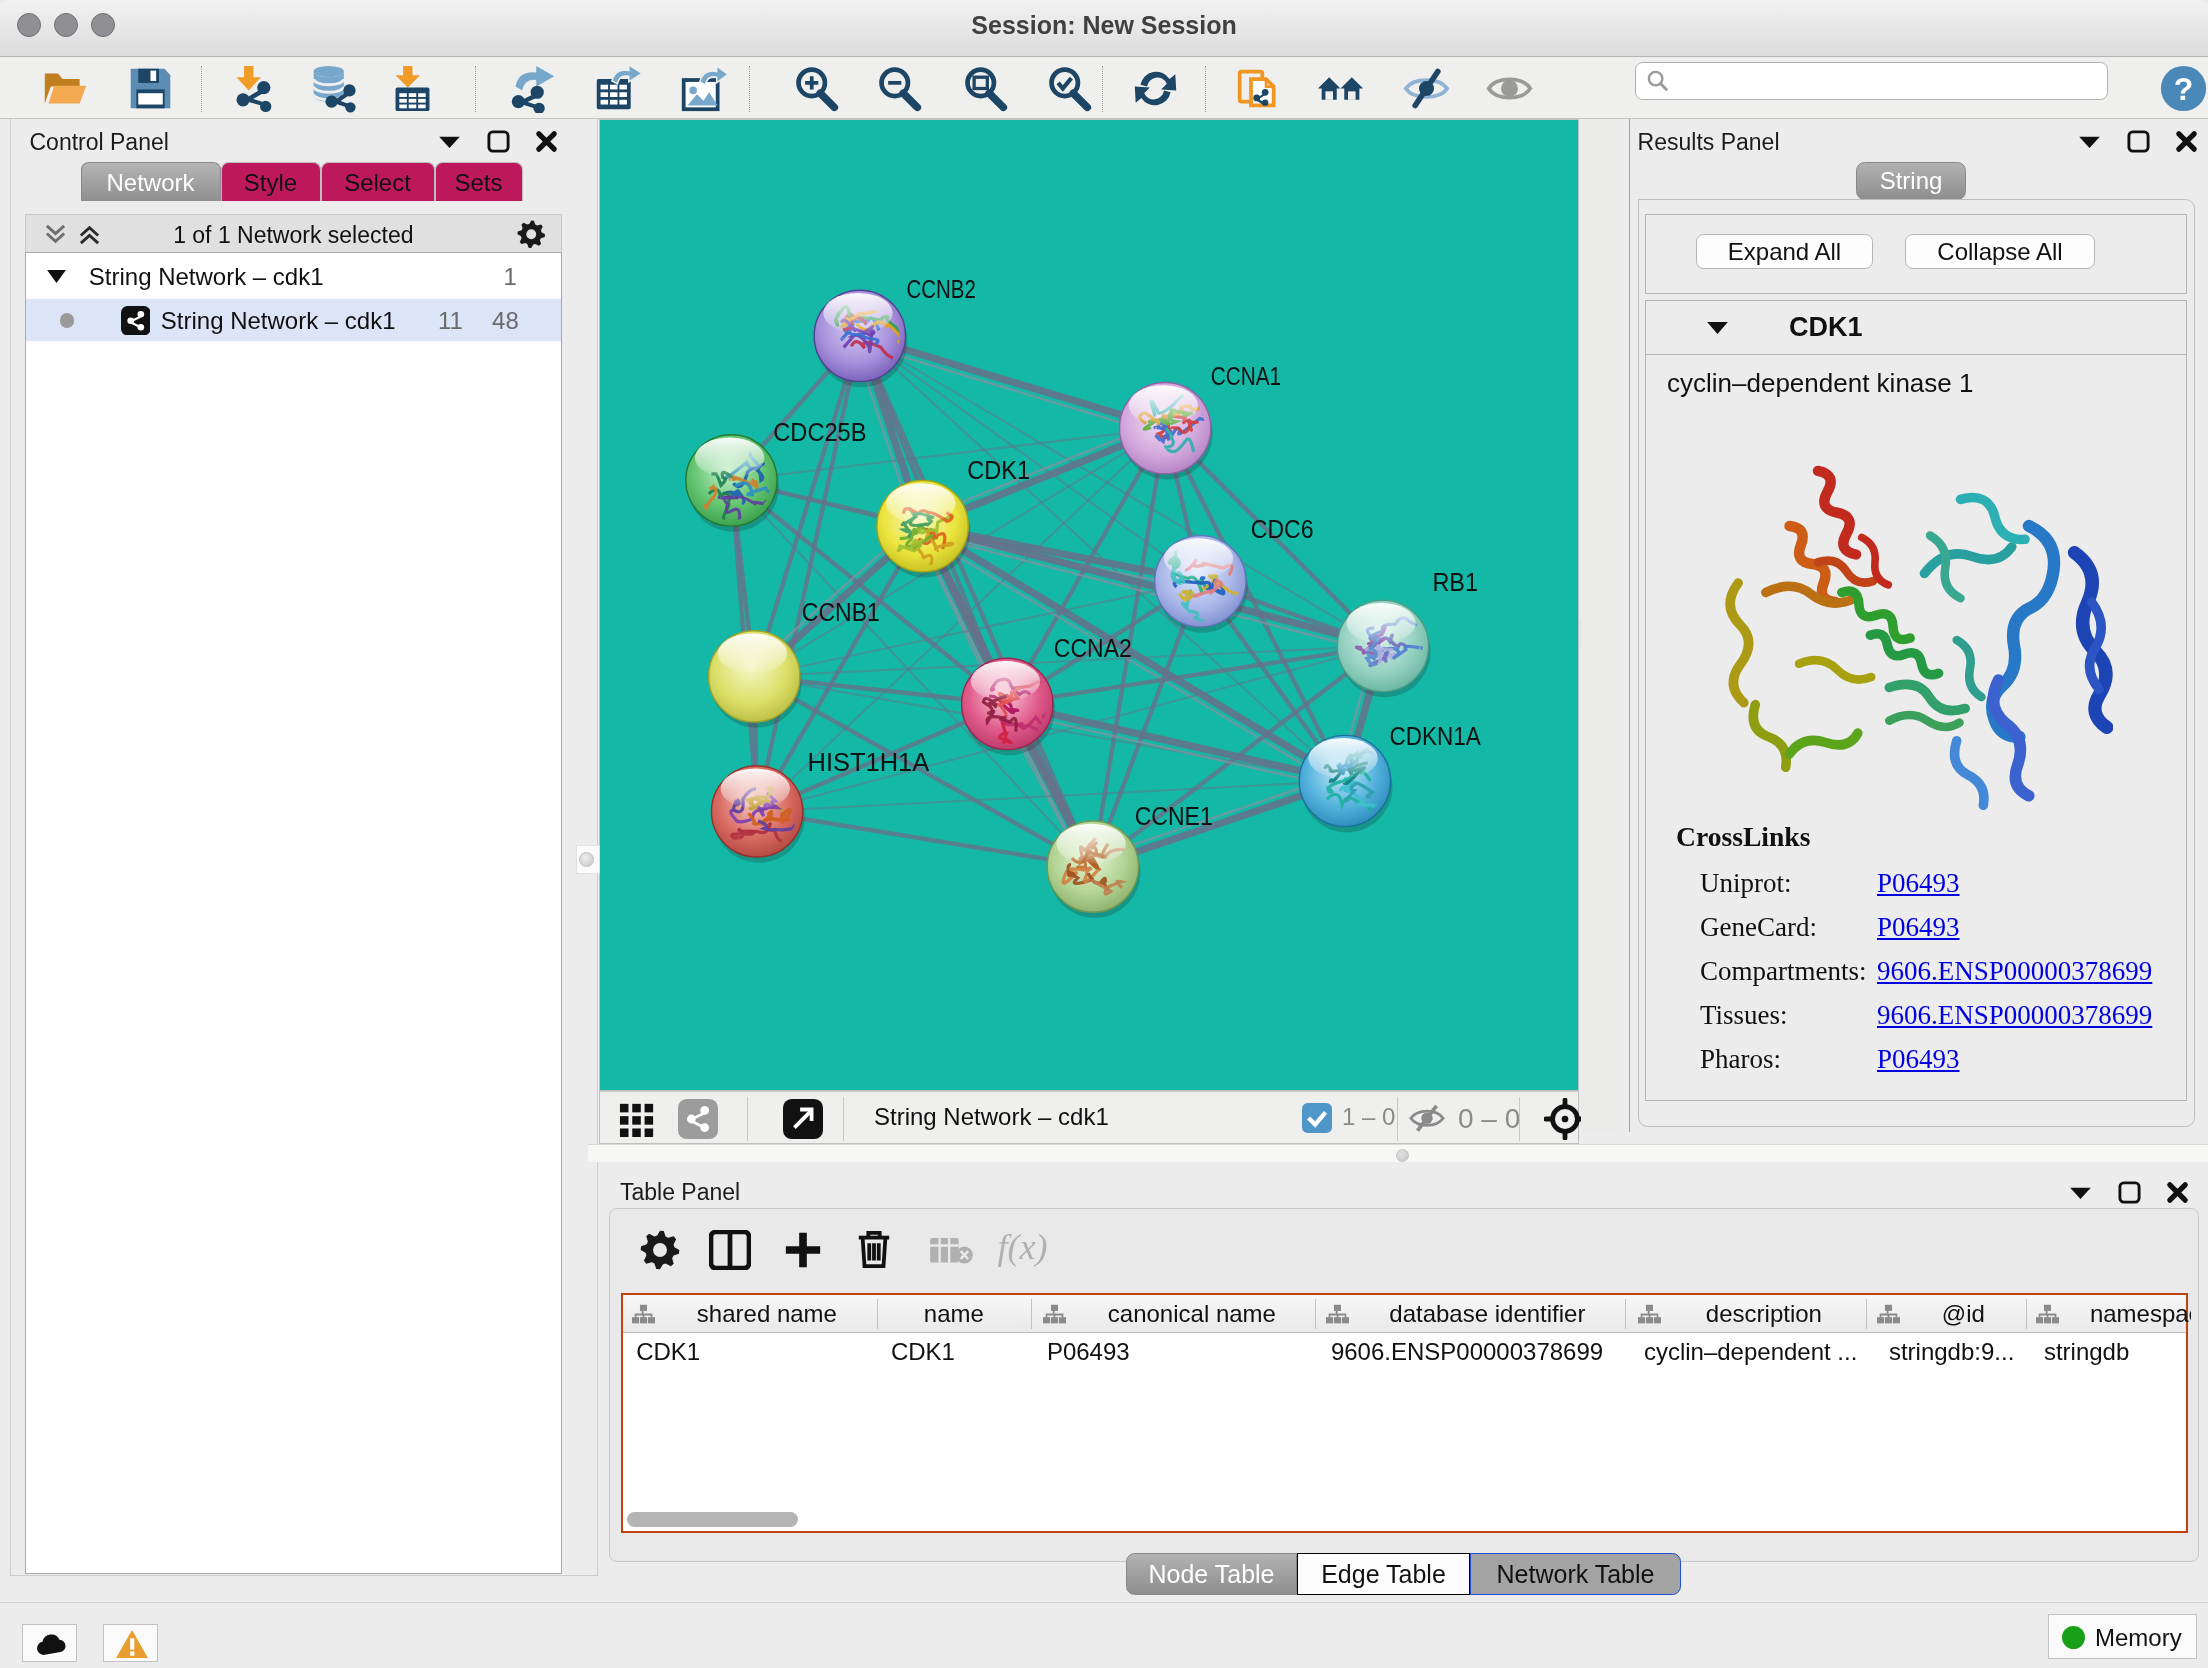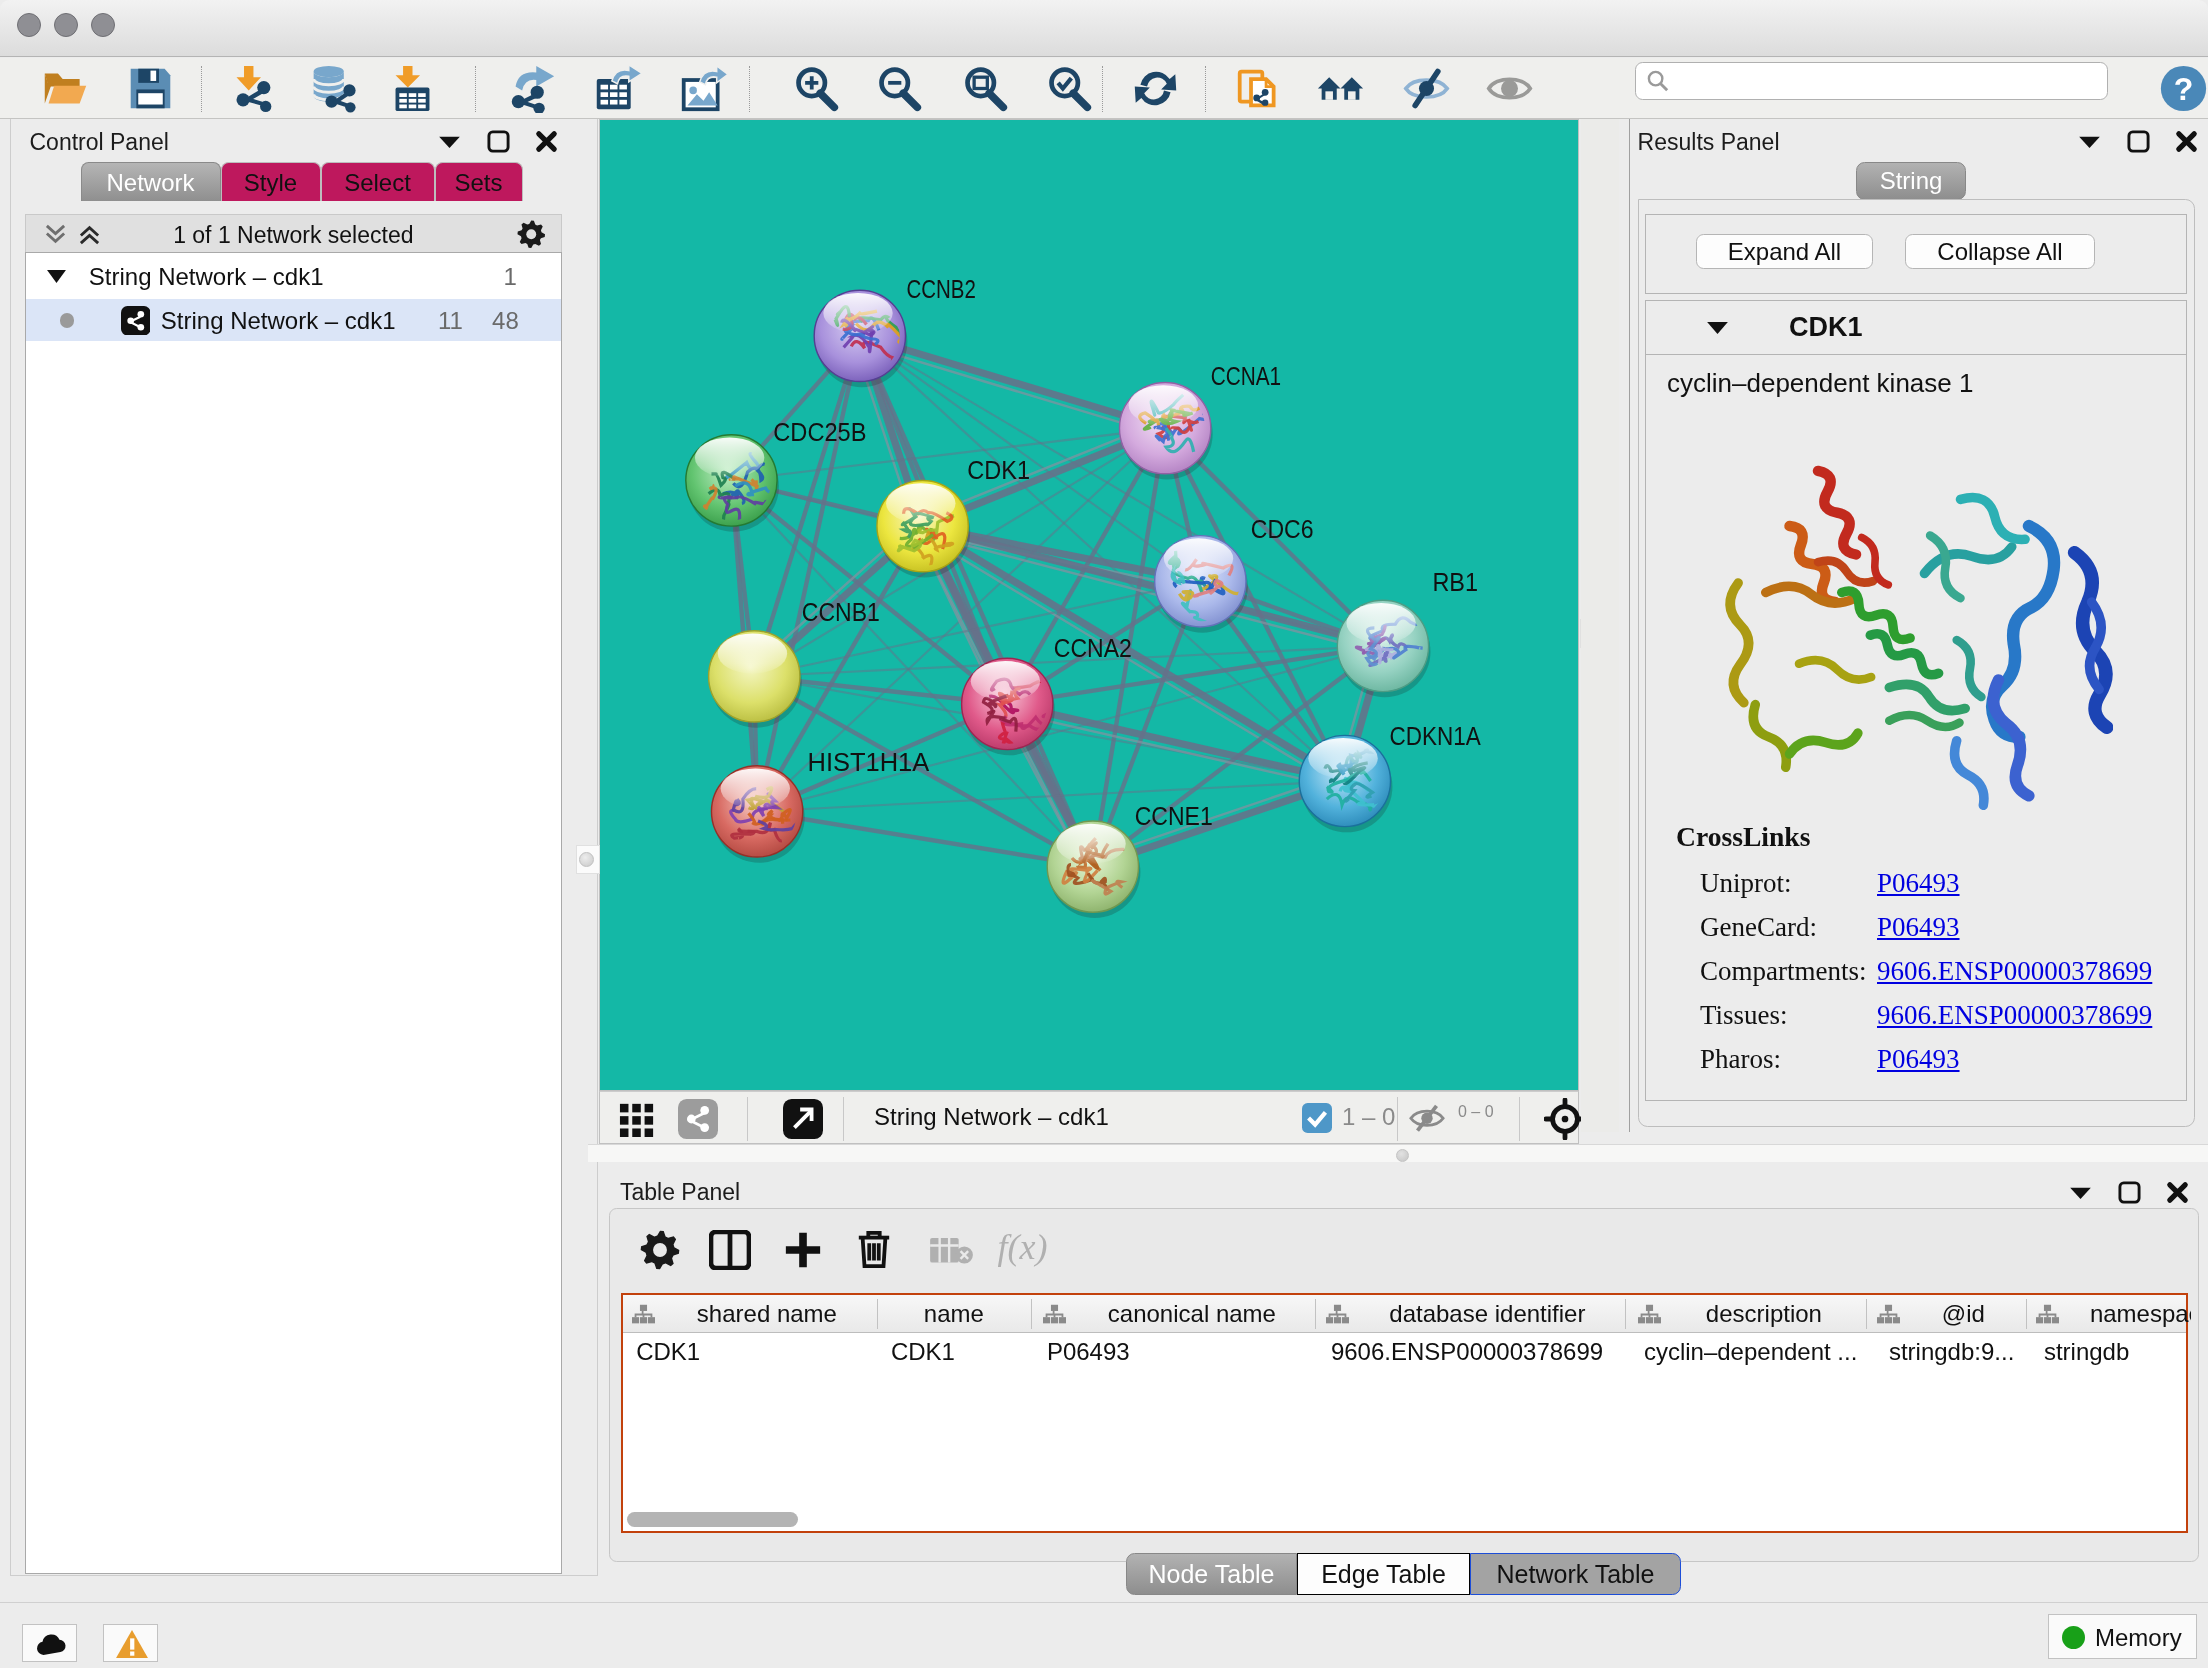--- a/index.html
+++ b/index.html
@@ -35,20 +35,21 @@
 
 .gbtn { background:#fdfdfd; border:1px solid #b5b5b5; border-radius:7.6px; color:#111; text-align:center; }
 a.link { color:#0000e0; }
 </style>
 </head>
 <body>
 <div class="abs titlebar">
   <div class="tl" style="left:17px"></div>
   <div class="tl" style="left:54px"></div>
   <div class="tl" style="left:91px"></div>
+  <div class="title">Session: New Session</div>
 </div>
 
 <div class="abs toolbar">
 
 <div class="ticon" style="left:41px">
 <svg width="49" height="49" viewBox="0 0 52 52">
 <path d="M4 10 h14 l5 6 h18 v8 H8 z" fill="#c07f1f"></path>
 <path d="M4 10 v32 l7-20 h-3 z" fill="#c07f1f"></path>
 <path d="M8 42 l6-19 h34 l-7 19 z" fill="#f2a950"></path>
 </svg>
@@ -723,21 +724,21 @@
       <rect x="0" y="0" width="32" height="32" rx="6" fill="#4e97c8"></rect>
       <path d="M7 16 l7 7 11-13" fill="none" stroke="#fff" stroke-width="4.5"></path>
     </svg>
   <div class="abs" style="left:742px;top:10.5px;font-size:24px;color:#8a8a8a">1 – 0</div>
   <div class="abs" style="left:797px;top:4.8px;height:44px;border-left:1px solid #c8c8c8"></div>
   <svg class="abs" style="left:808px;top:12.4px" width="38" height="28.5" viewBox="0 0 40 30">
       <path d="M3 15 C10 5 30 5 37 15 C30 25 10 25 3 15z" fill="none" stroke="#8a8a8a" stroke-width="3"></path>
       <circle cx="20" cy="15" r="6" fill="#8a8a8a"></circle>
       <path d="M10 28 L30 2" stroke="#8a8a8a" stroke-width="4"></path>
     </svg>
-  <div class="abs" style="left:858px;top:10.5px;font-size:16px;color:#8a8a8a">0 – 0</div>
+  <div class="abs" style="left:858px;top:10.5px;font-size:28px;color:#8a8a8a">0 – 0</div>
   <div class="abs" style="left:919px;top:4.8px;height:44px;border-left:1px solid #c8c8c8"></div>
   <svg class="abs" style="left:944px;top:5.7px" width="42" height="42" viewBox="0 0 44 44">
       <circle cx="22" cy="22" r="13" fill="none" stroke="#111" stroke-width="5"></circle>
       <g stroke="#111" stroke-width="5" stroke-linecap="round">
         <path d="M22 2 v7 M22 35 v7 M2 22 h7 M35 22 h7"></path>
       </g>
       <circle cx="22" cy="22" r="3.5" fill="#111"></circle>
     </svg>
 </div>
 

